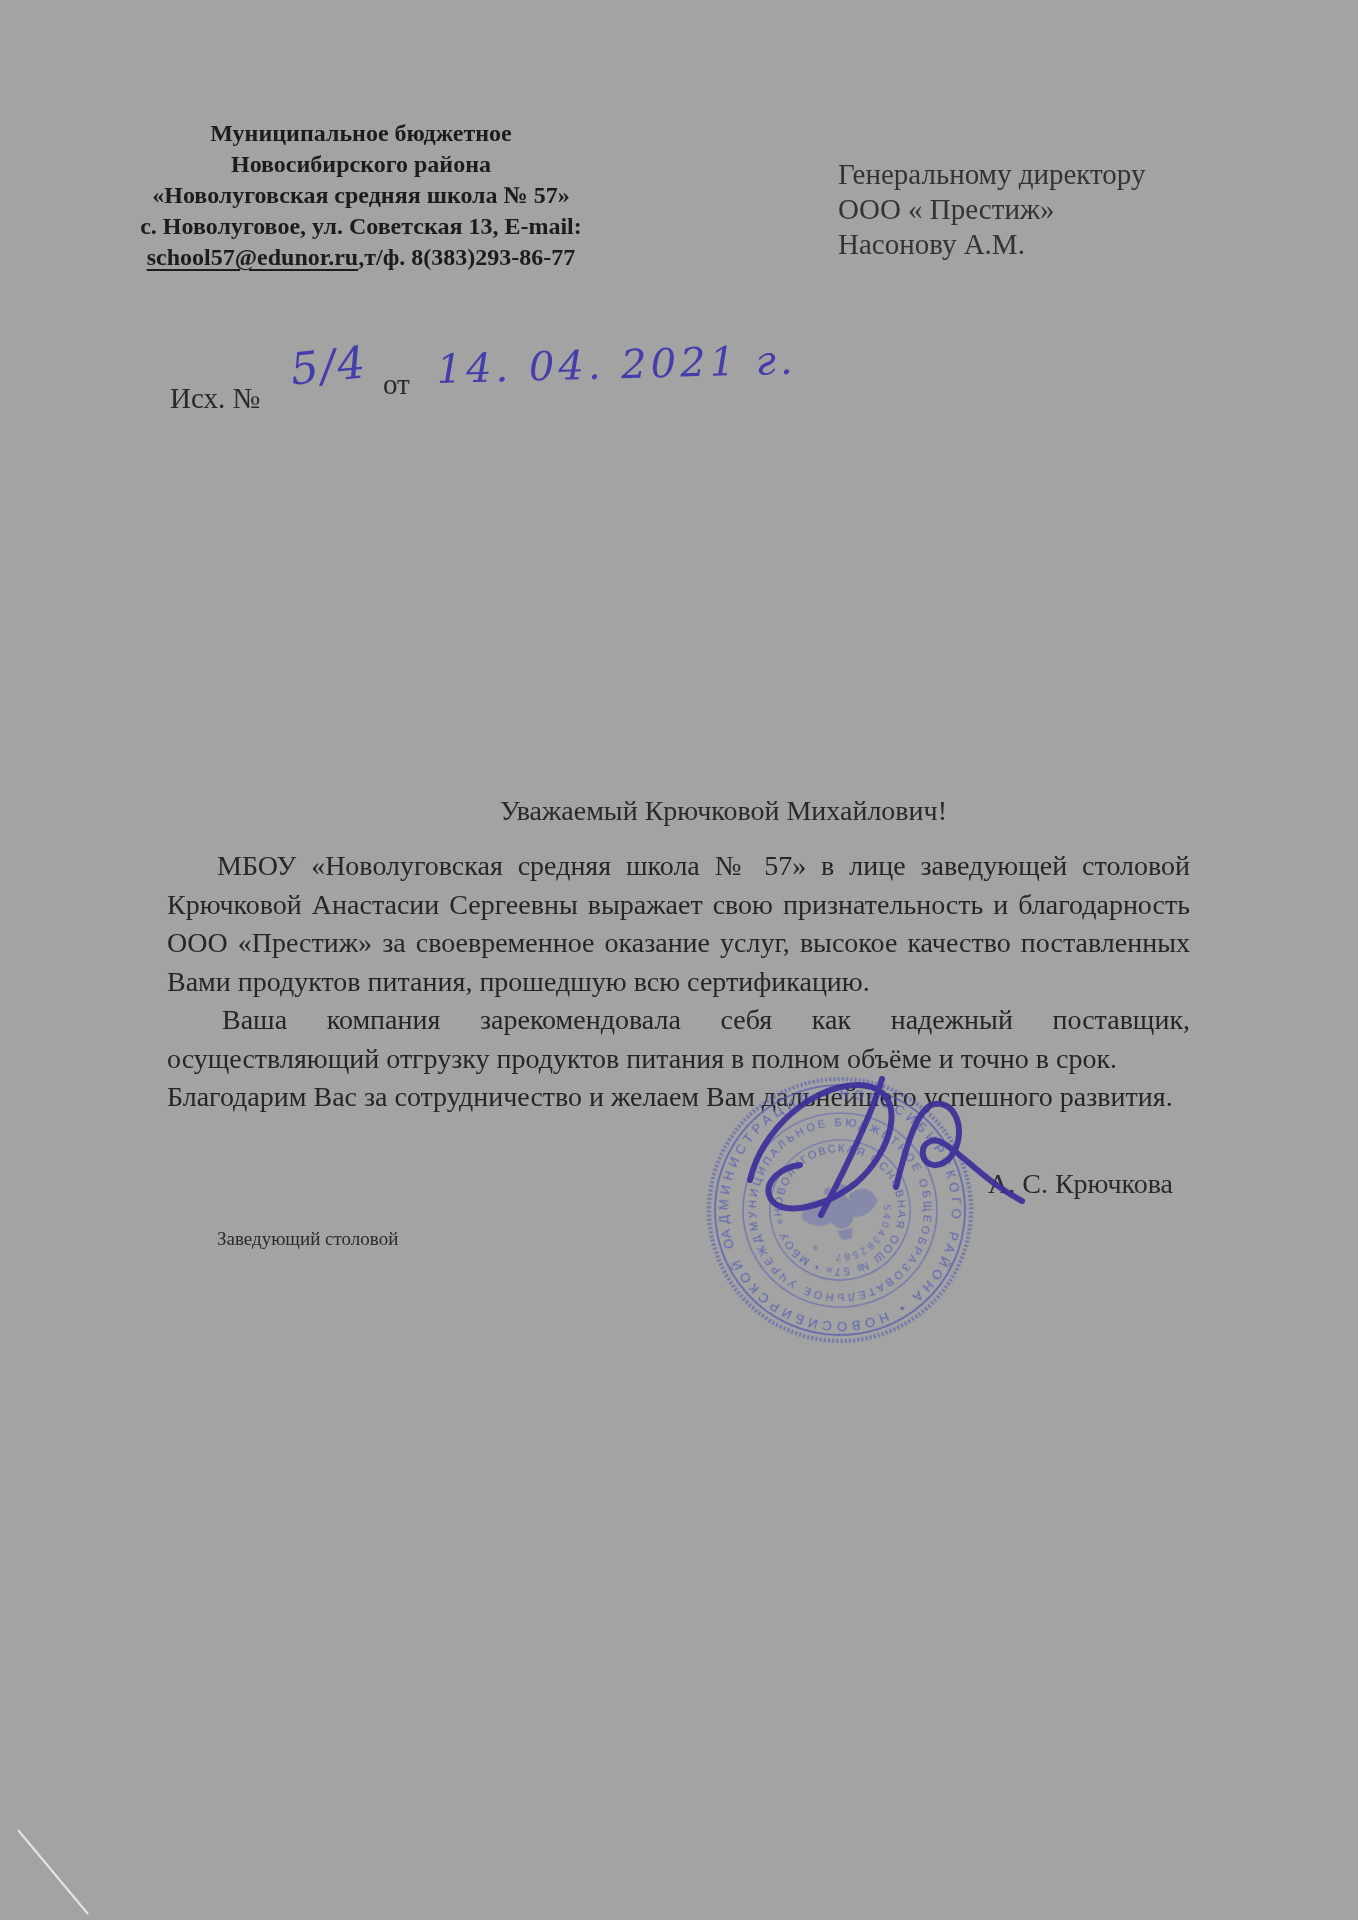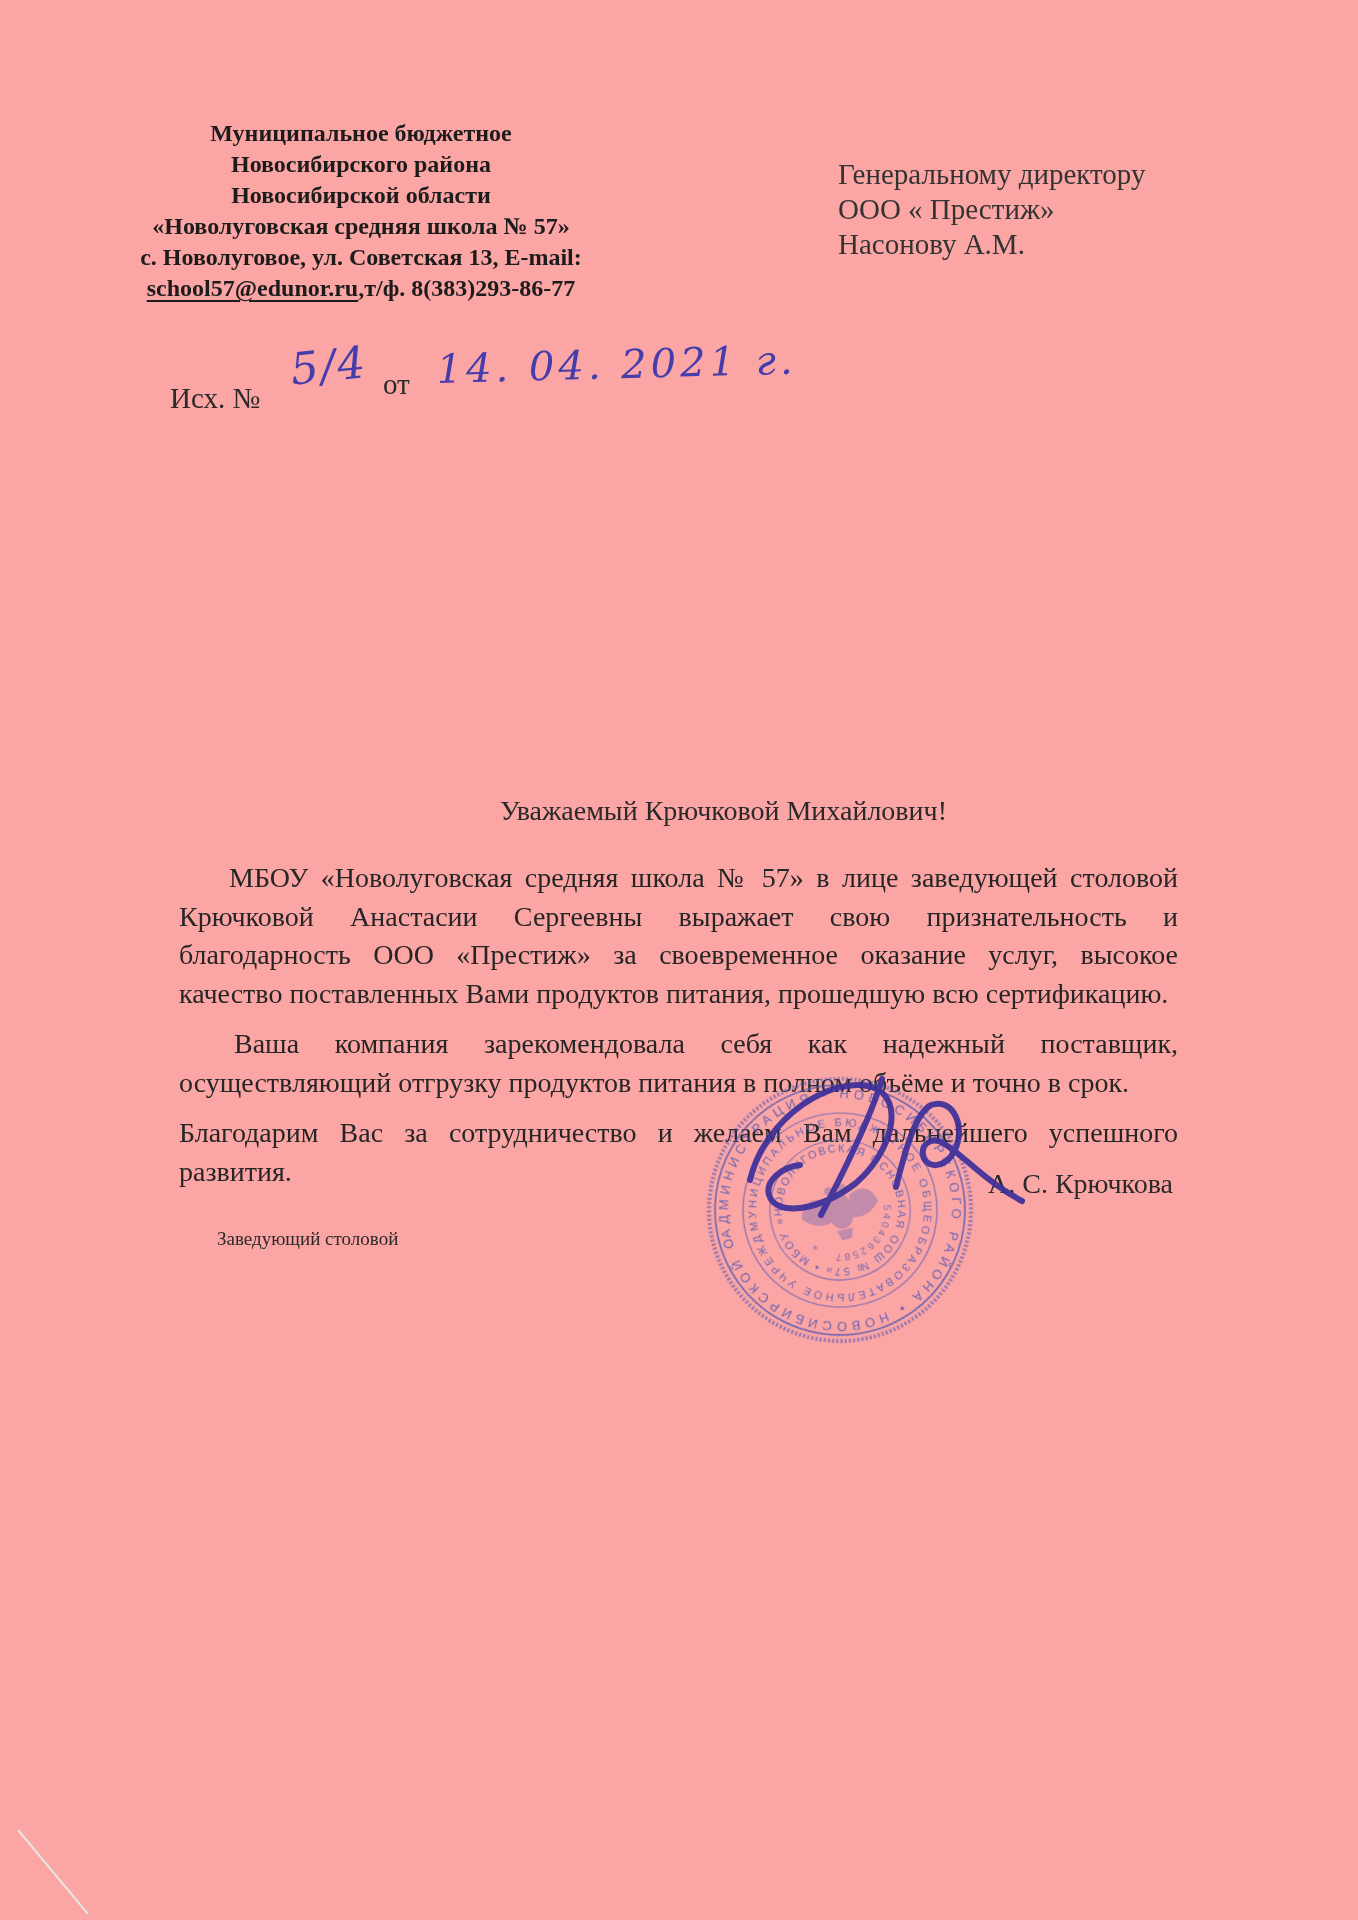--- a/index.html
+++ b/index.html
@@ -1,17 +1,17 @@
 <!DOCTYPE html>
 <html><head>
 <meta charset="utf-8">
 <style>
   html,body{margin:0;padding:0;background:#ffffff;}
   .page{
-    position:relative;width:1358px;height:1920px;background:#fca5a5;overflow:hidden;
+    position:relative;width:1358px;height:1920px;background:#a3a3a3;overflow:hidden;
     font-family:"Liberation Serif","DejaVu Serif",serif;color:#262626;
   }
   
   .letterhead{
     position:absolute;left:130px;top:118px;width:462px;
     text-align:center;font-weight:bold;font-size:24px;line-height:31px;color:#1c1c1c;
   }
   .letterhead .lh-line{display:block;}
   .email{ text-decoration:underline;text-decoration-thickness:2px;text-underline-offset:4px; }
   
@@ -24,41 +24,40 @@
   .ref-num{position:absolute;left:118px;top:-22px;font-size:44px;transform:rotate(-6deg);transform-origin:left top;letter-spacing:2px;}
   .ref-date{position:absolute;left:266px;top:-20px;font-size:40px;letter-spacing:4px;transform:rotate(-1.5deg);transform-origin:left top;}
   
   .recipient{position:absolute;left:838px;top:157px;width:320px;font-size:29px;line-height:35px;color:#333;}
   
   .salutation{position:absolute;left:167px;top:795px;width:1023px;padding-left:90px;box-sizing:border-box;
     text-align:center;font-size:28px;color:#2a2a2a;}
   
   .body-text{position:absolute;left:167px;top:847px;width:1023px;font-size:28px;line-height:38.5px;
     text-align:justify;color:#262626;}
-  .body-text p{margin:12px;}
+  .body-text p{margin:0;}
   .indent1{text-indent:50px;}
   .indent2{text-indent:55px;}
   .indent0{text-indent:0;}
   
   .sig-role{position:absolute;left:217px;top:1228px;font-size:19px;color:#2a2a2a;white-space:nowrap;}
   .sig-name{position:absolute;left:988px;top:1168px;font-size:28px;color:#2a2a2a;white-space:nowrap;}
   
   .stamp-svg{position:absolute;left:700px;top:1070px;width:280px;height:280px;}
   .ink-svg{position:absolute;left:720px;top:1055px;width:400px;height:190px;}
   .artifact-svg{position:absolute;left:0;top:1790px;width:130px;height:130px;}
 </style>
 </head>
 <body>
 
 <div class="page">
 
   <div class="letterhead">
     <span class="lh-line">Муниципальное бюджетное</span>
     <span class="lh-line">Новосибирского района</span>
-    <span class="lh-line">Новосибирской области</span>
     <span class="lh-line">«Новолуговская средняя школа № 57»</span>
     <span class="lh-line">с. Новолуговое, ул. Советская 13, E-mail:</span>
     <span class="lh-line"><span class="email">school57@edunor.ru</span><span>,т/ф. 8(383)293-86-77</span></span>
   </div>
 
   <div class="refline">
     <span class="ref-label">Исх. №</span>
     <span class="hand ref-num">5/4</span>
     <span class="ref-ot">от</span>
     <span class="hand ref-date">14. 04. 2021 г.</span>

